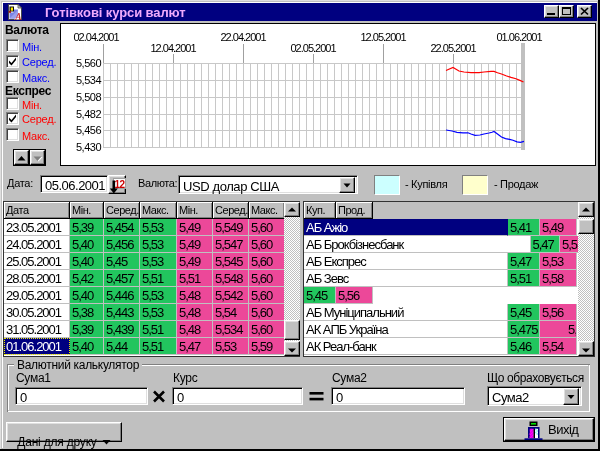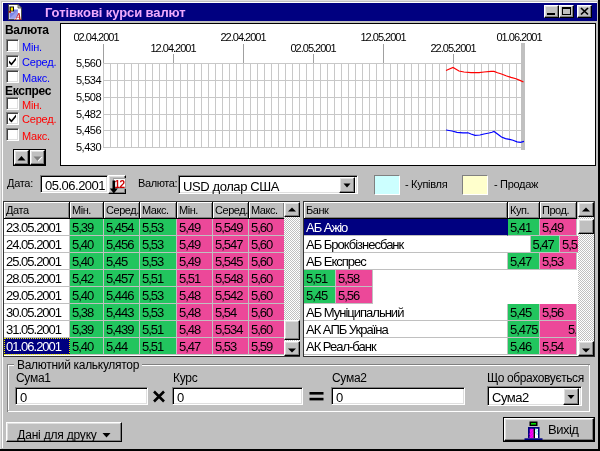--- a/index.html
+++ b/index.html
@@ -327,41 +327,41 @@
           <path d="M7 3.5 L11 7.5 L3 7.5 Z" fill="#000"></path>
         </svg></div>
     <div class="sbb" style="top:118px;height:20px;"></div>
     <div class="sbb" style="top:139px;"><svg width="14" height="13">
           <path d="M7 9.5 L11 5.5 L3 5.5 Z" fill="#000"></path>
         </svg></div>
   </div>
 
   <div class="tbl" style="left:303px;width:292px;height:156px;">
     <div class="thead">
-      <div class="th" style="width:204px;">Банк</div>
         <div class="th" style="width:32px;">Куп.</div>
         <div class="th" style="width:37px;">Прод.</div>
     </div>
     <div id="rtbody">
         <div class="tr">
           <div class="td sel" style="width:204px;">АБ Ажіо</div>
           <div class="td cy" style="width:32px;">5,41</div>
           <div class="td yl" style="width:37px;">5,49</div>
         </div>
         <div class="tr">
           <div class="td" style="width:248px;">АБ Брокбізнесбанк</div>
           <div class="td cy" style="width:32px;">5,47</div>
           <div class="td yl" style="width:37px;">5,51</div>
         </div>
         <div class="tr">
           <div class="td" style="width:204px;">АБ Експрес</div>
           <div class="td cy" style="width:32px;">5,47</div>
           <div class="td yl" style="width:37px;">5,53</div>
         </div>
         <div class="tr">
+          <div class="td" style="width:204px;">АБ Зевс</div>
           <div class="td cy" style="width:32px;">5,51</div>
           <div class="td yl" style="width:37px;">5,58</div>
         </div>
         <div class="tr">
           <div class="td cy" style="width:32px;">5,45</div>
           <div class="td yl" style="width:37px;">5,56</div>
         </div>
         <div class="tr">
           <div class="td" style="width:204px;">АБ Муніципальний</div>
           <div class="td cy" style="width:32px;">5,45</div>
@@ -407,21 +407,21 @@
   <div class="lbl" style="left:332px;top:371px;">Сума2</div>
   <div class="edit fld" style="left:331px;top:387px;width:134px;">0</div>
   <div class="lbl" style="left:487px;top:371px;letter-spacing:-0.4px;">Що обраховується</div>
   <div class="edit" style="position:absolute;left:487px;top:386px;width:95px;height:20px;">
     <div style="position:absolute;left:4px;top:3px;font-size:13px;letter-spacing:-0.5px;">Сума2</div>
     <div class="raised" style="position:absolute;right:2px;top:1px;width:16px;height:17px;"><svg width="14" height="15">
           <path d="M3.5 6 L10.5 6 L7 10 Z" fill="#000"></path>
         </svg></div>
   </div>
 
-  <div class="raised btn" style="left:6px;top:422px;width:116px;height:20px;padding-top:5px;font-size:12px;">Дані для друку <svg width="9" height="8" style="margin-left:2px;">
+  <div class="raised btn" style="left:6px;top:422px;width:116px;height:20px;padding-top:12px;font-size:12px;">Дані для друку <svg width="9" height="8" style="margin-left:2px;">
         <path d="M0.5 2 h8 l-4 4.5 z" fill="#000"></path>
       </svg></div>
   <div style="position:absolute;left:503px;top:417px;width:92px;height:25px;background:#000;">
     <div class="raised" style="position:absolute;left:1px;top:1px;width:90px;height:23px;"></div>
     <svg width="19" height="20" style="position:absolute;left:21px;top:4px;" viewBox="0 0 19 20">
       <rect x="5.5" y="0.5" width="8" height="4.5" fill="#000"></rect>
       <rect x="7" y="2" width="5" height="1.6" fill="#00dd00"></rect>
       <path d="M4 6 h11.5 v11 h-2 v-9 h-7.5 v9 h-2 z" fill="#000080"></path>
       <rect x="5.8" y="7.8" width="3.8" height="9.5" fill="#ff00ff"></rect>
       <path d="M6.8 7.8 l-1 1 v1.4 l2.4-2.4 z M9.6 8.2 l-4.8 4.8 v1.4 l4.8-4.8 z M9.6 11.2 l-4.8 4.8 v1.4 l4.8-4.8 z M9.6 14.2 l-3.1 3.1 h1.4 l1.7-1.7 z" fill="#cc00cc" opacity="0.7"></path>

